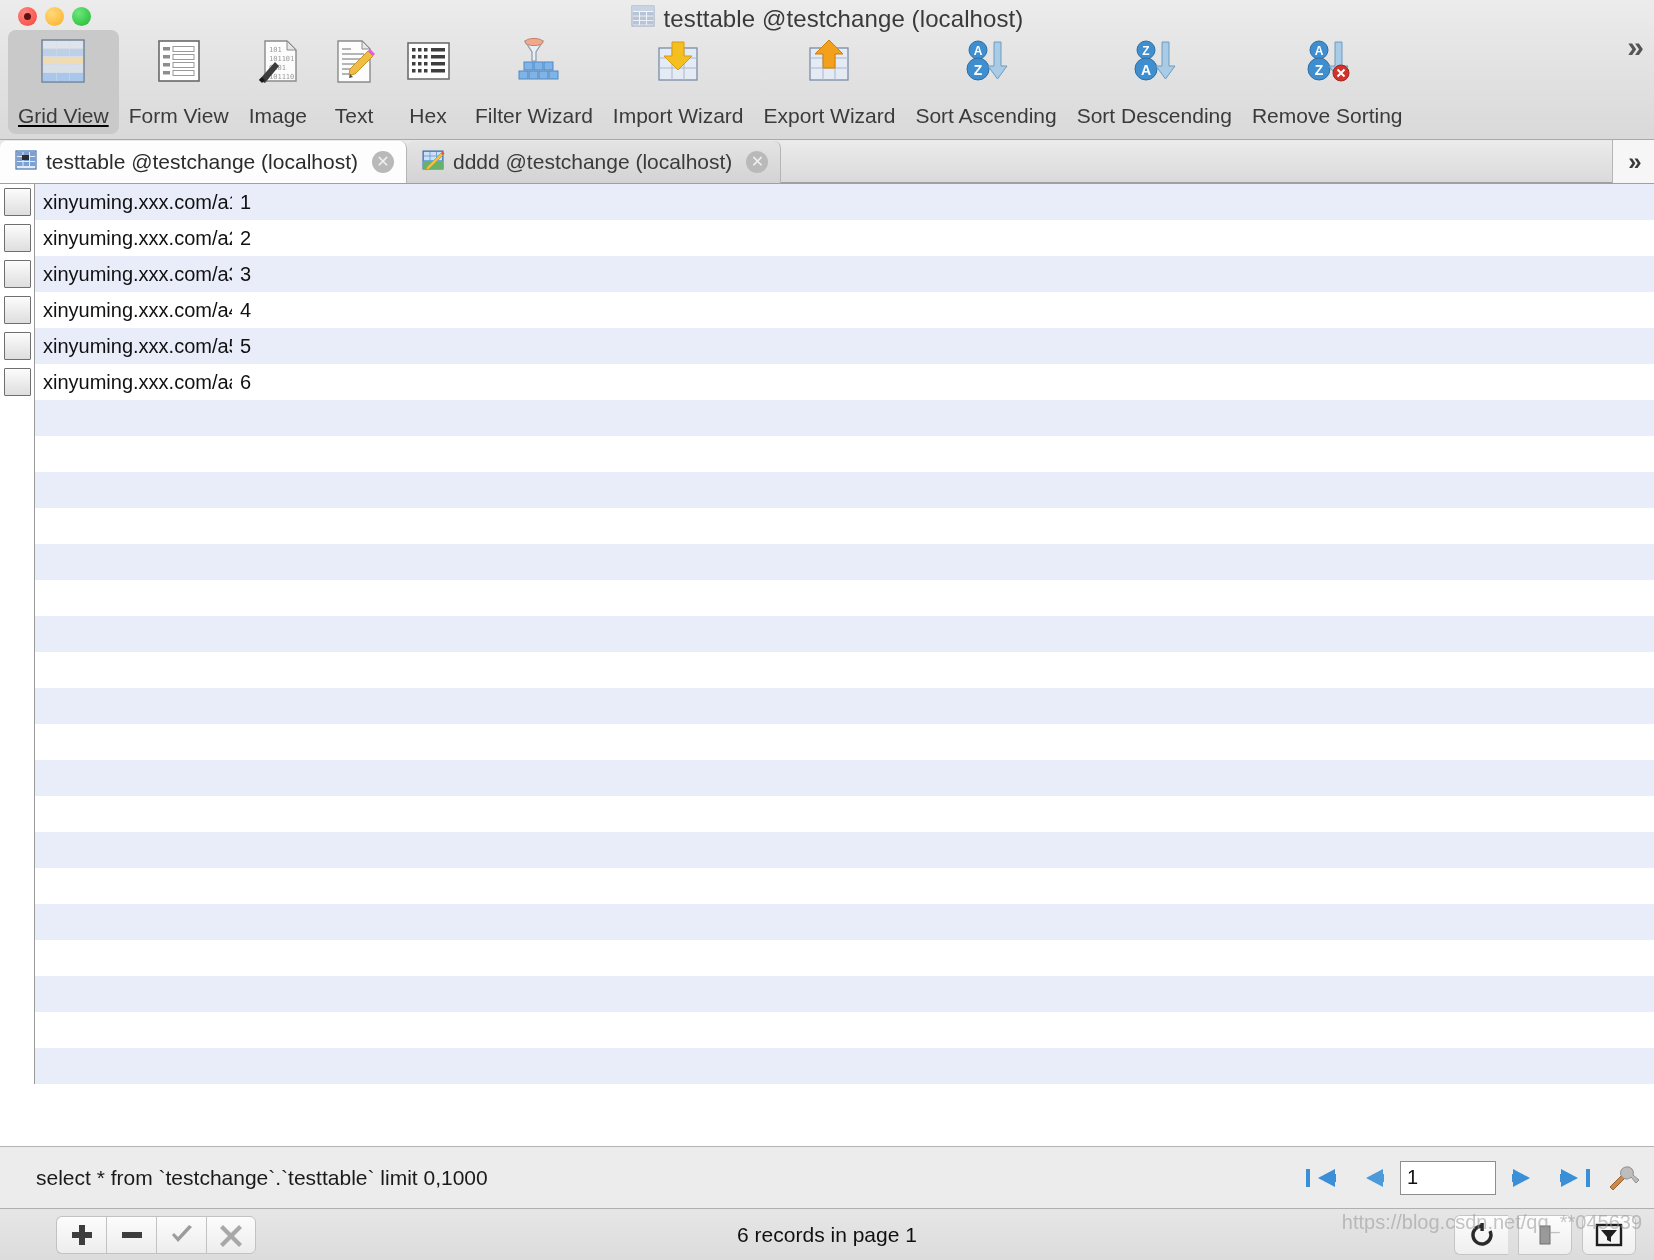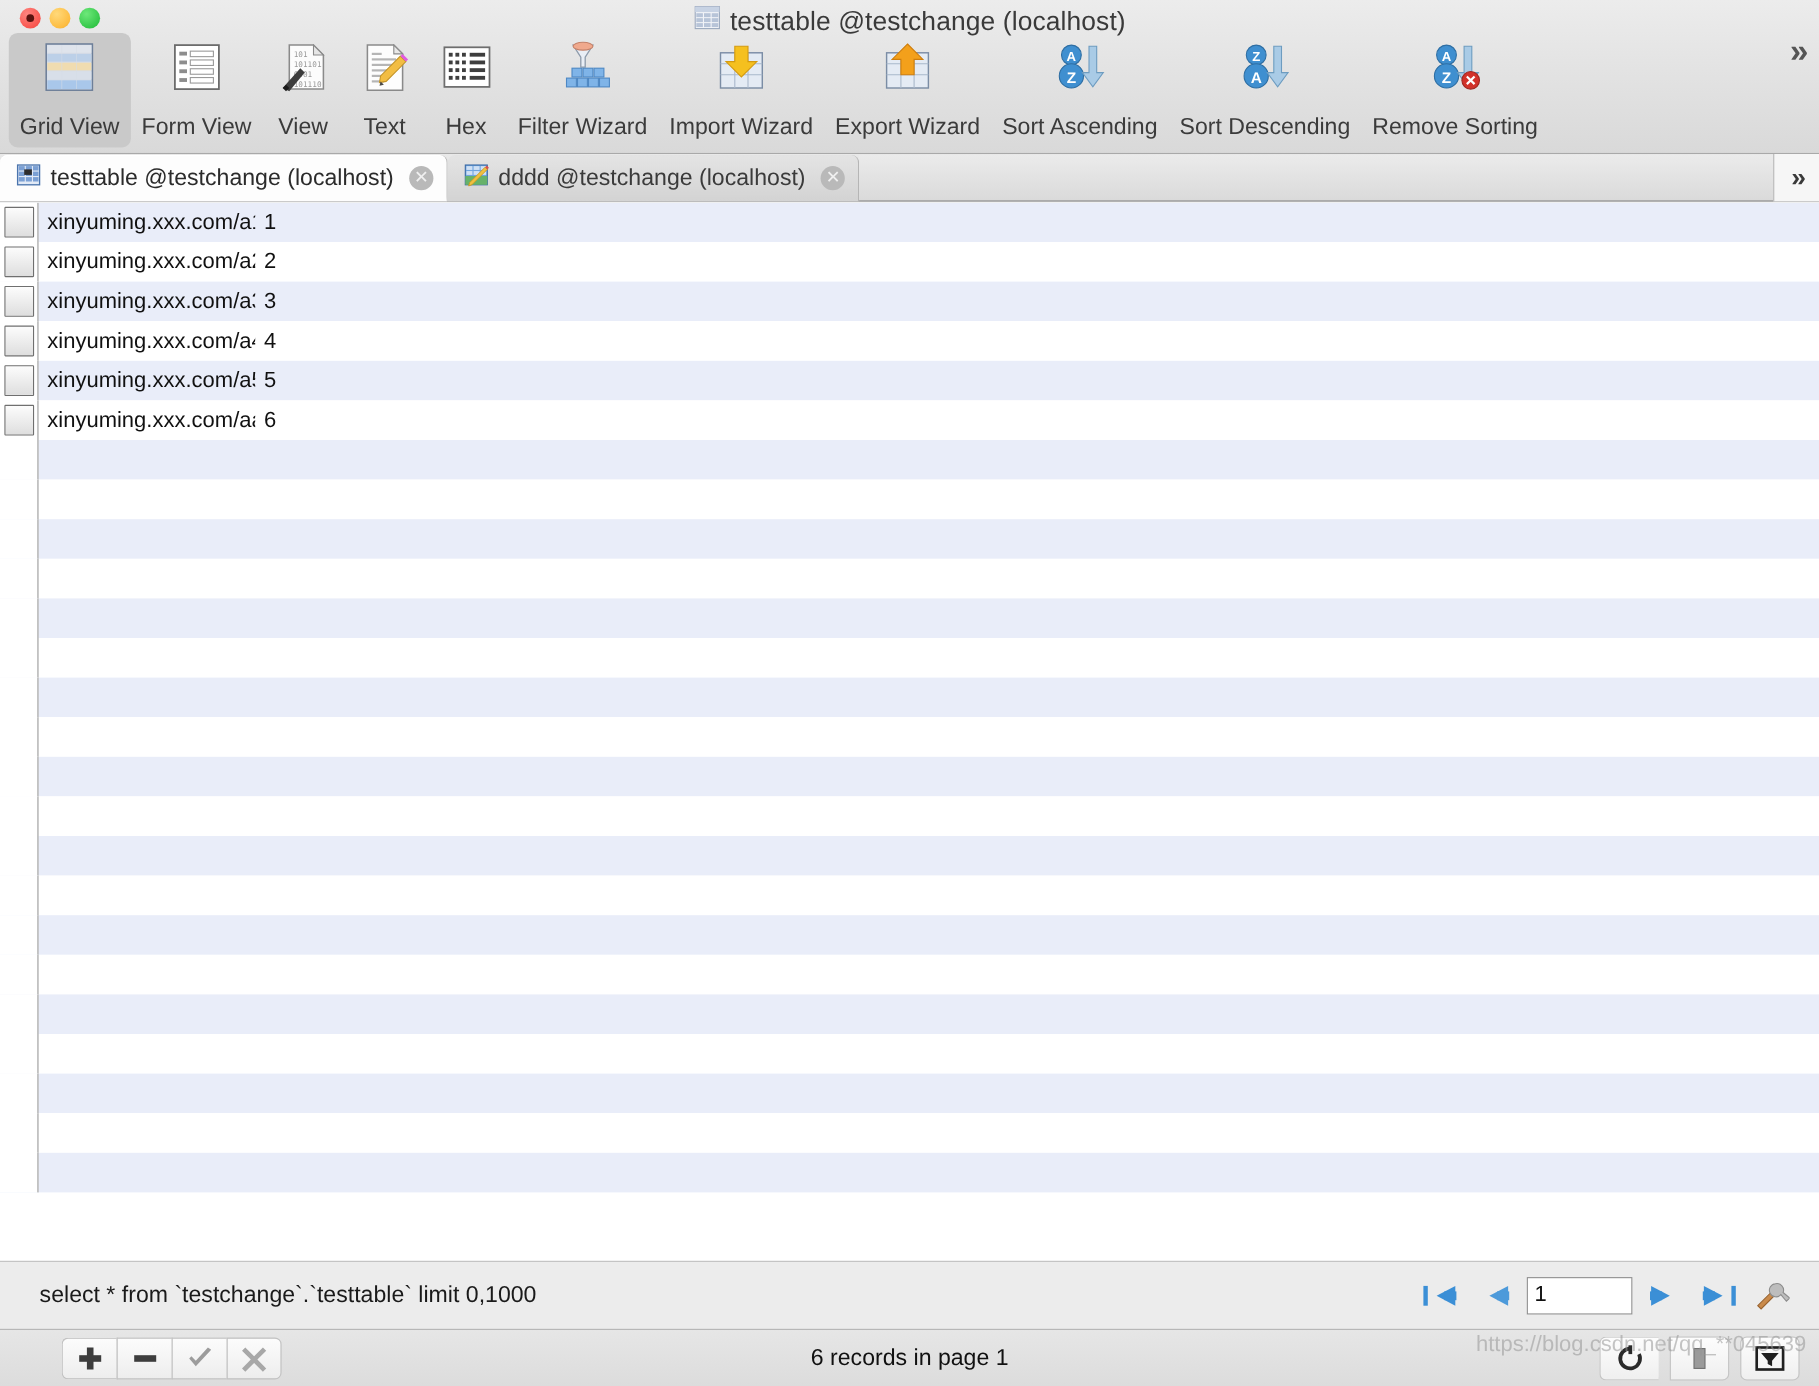--- a/index.html
+++ b/index.html
@@ -49,21 +49,21 @@
     position: absolute; left: 0; top: 30px; right: 0; bottom: 0;
     display: flex; align-items: flex-start; padding-left: 8px;
   }
   .tbtn {
     display: flex; flex-direction: column; align-items: center; justify-content: flex-start;
     padding: 6px 10px 4px 10px;
     border-radius: 8px;
     min-width: 56px;
     height: 104px;
   }
-  .tbtn.sel { background: #c9c9c9; }
+  .tbtn.sel { background: #c9c9c9; text-decoration: underline; }
   .tbtn .lbl { font-size: 21px; color: #3b3b3b; margin-top: 6px; white-space: nowrap; }
   .tbtn .ico { height: 62px; display:flex; align-items:flex-start; justify-content:center; }
 
   .toolbar-overflow {
     position: absolute; right: 14px; top: 30px;
     font-size: 30px; color: #555; font-weight: bold;
     letter-spacing: -4px;
     cursor: default;
   }
 
@@ -170,21 +170,21 @@
     position: absolute; right: 0; top: 0; width: 258px; height: 5px;
     background: #f2f2f2; border-bottom: 1px solid #bcbcbc;
   }
 
   
   .sqlbar {
     flex: 0 0 62px; height: 62px;
     display: flex; align-items: center; justify-content: space-between;
     background: #ececec;
     border-top: 1px solid #b4b4b4;
-    padding: 0 26px 0 36px;
+    padding: 0 14px 0 36px;
   }
   .sqltext { font-size: 21px; color: #1a1a1a; white-space: nowrap; }
   .pager { display: flex; align-items: center; gap: 14px; }
   .arrowbtn { display:flex; align-items:center; justify-content:center; width: 34px; height: 30px; }
   .pageinput {
     width: 96px; height: 34px;
     background: #fff; border: 1px solid #8e8e8e;
     font-size: 20px; color: #111;
     padding: 0 6px;
     display: flex; align-items: center;
@@ -322,21 +322,21 @@
             <path d="M14 5 h22 l9 9 v31 h-31 z" fill="#fcfcfc" stroke="#8a8a8a" stroke-width="1.4"></path>
             <path d="M36 5 v9 h9 z" fill="#e6e6e6" stroke="#8a8a8a" stroke-width="1"></path>
             <text x="18" y="16" font-size="7" fill="#9a9a9a" font-family="monospace">101</text>
             <text x="18" y="25" font-size="7" fill="#9a9a9a" font-family="monospace">101101</text>
             <text x="18" y="34" font-size="7" fill="#9a9a9a" font-family="monospace">0001</text>
             <text x="18" y="43" font-size="7" fill="#9a9a9a" font-family="monospace">101110</text>
             <path d="M8 44 L24 26 l4 4 L14 47 z" fill="#3c3c3c"></path>
             <path d="M8 44 l3 -3 3 3 -3 3 z" fill="#1a1a1a"></path>
           </svg>
         </span>
-        <span class="lbl">View</span>
+        <span class="lbl">Image</span>
       </div>
 
       <div class="tbtn">
         <span class="ico">
           <svg width="54" height="52" viewBox="0 0 54 52">
             <path d="M11 5 h24 l8 8 v33 h-32 z" fill="#fdfdfd" stroke="#8a8a8a" stroke-width="1.4"></path>
             <path d="M35 5 v8 h8 z" fill="#e8e8e8" stroke="#8a8a8a" stroke-width="1"></path>
             <g fill="#b5b5b5">
               <rect x="15" y="12" width="9" height="2"></rect>
                 <rect x="15" y="17" width="22" height="2"></rect>

